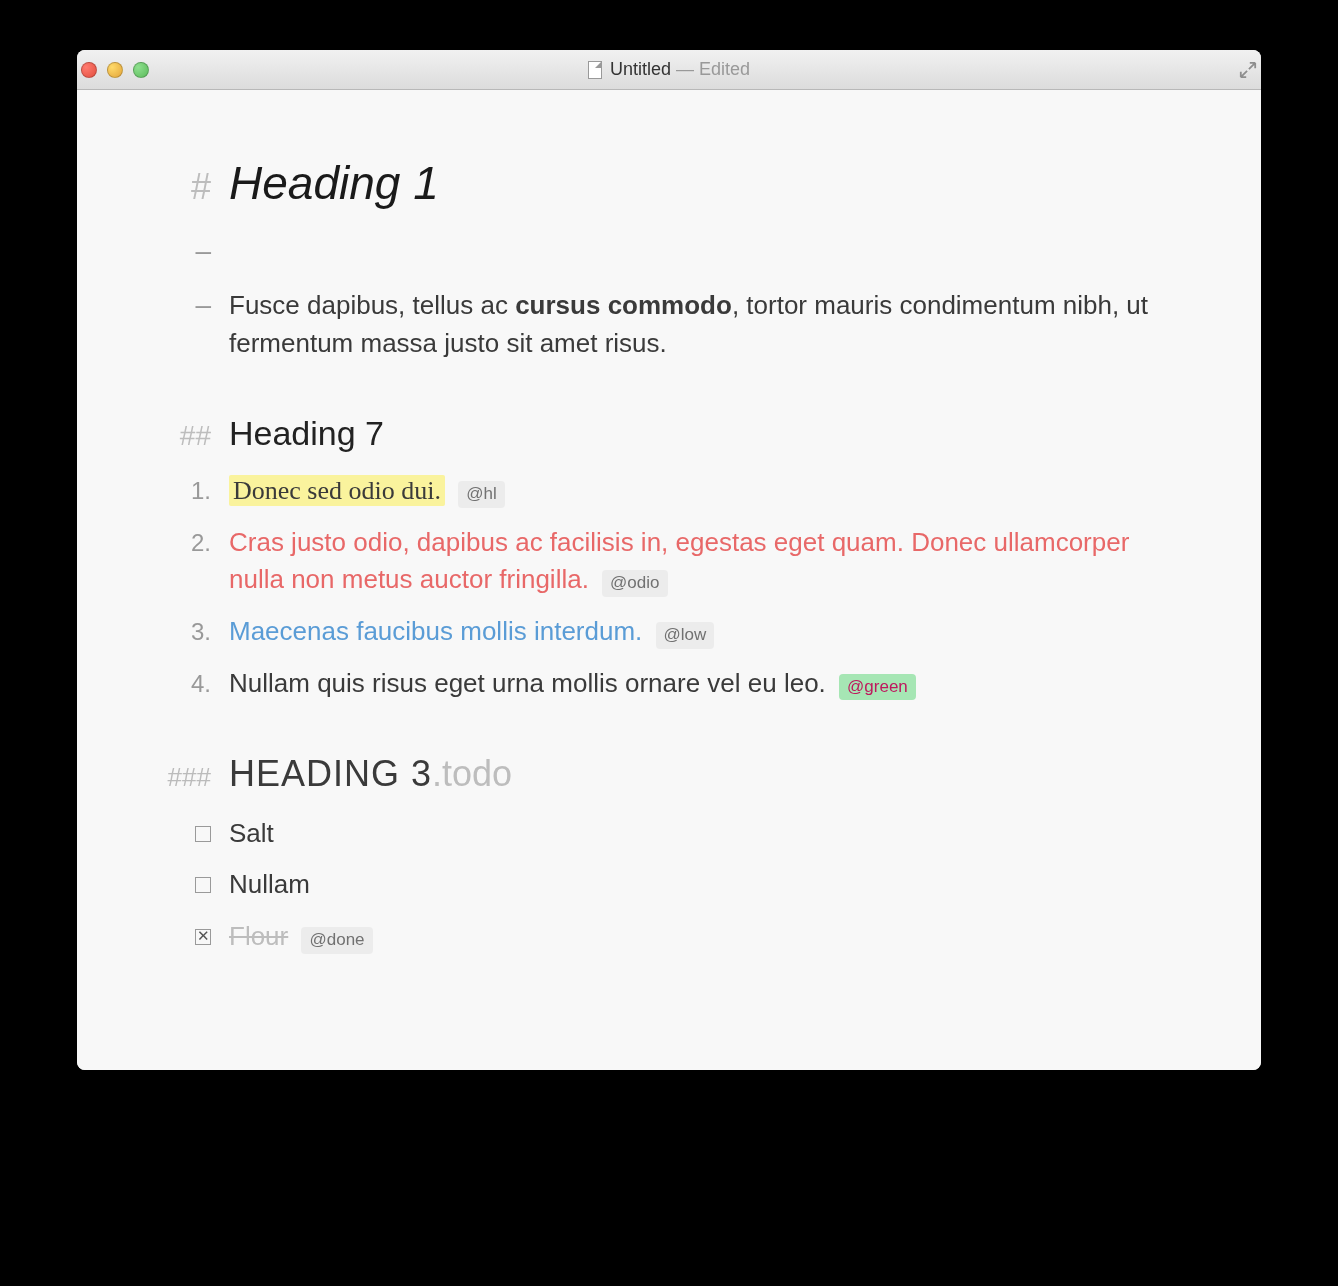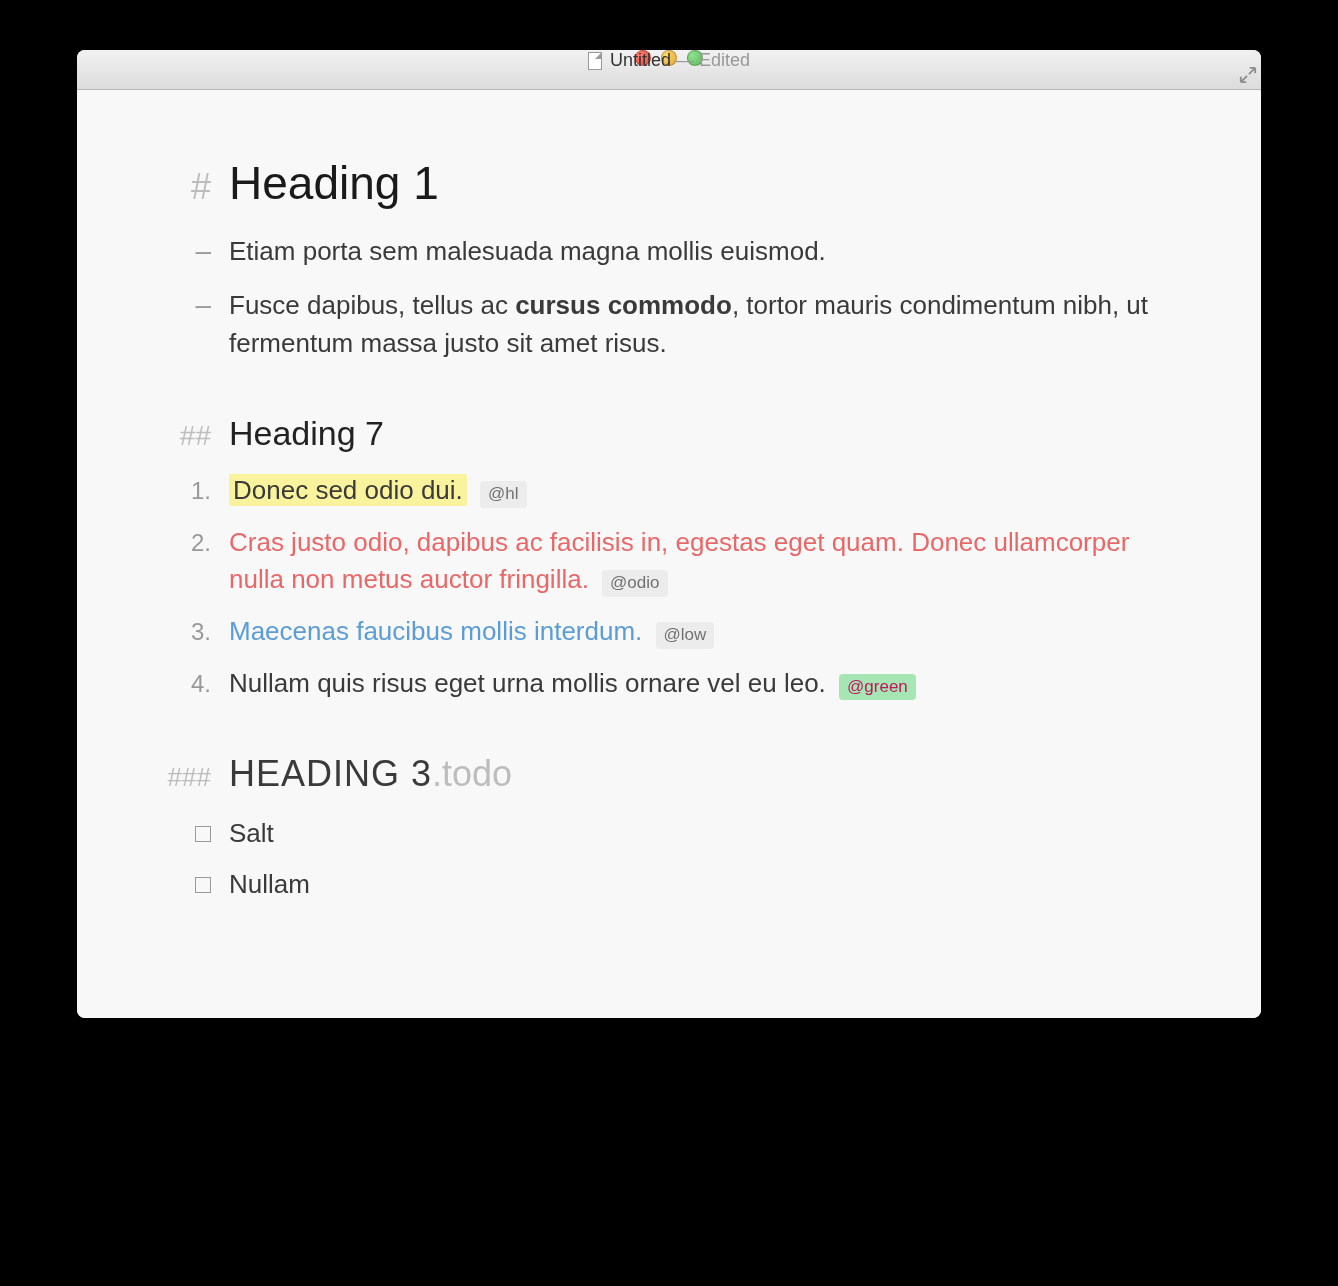--- a/index.html
+++ b/index.html
@@ -21,21 +21,20 @@
       overflow: hidden;
     }
     .titlebar {
       height: 40px;
       display: flex;
       align-items: center;
       background: linear-gradient(to bottom, #f1f1f1, #dcdcdc);
       border-bottom: 1px solid #b8b8b8;
       position: relative;
       padding: 0 4px;
-      flex-direction: column;
     }
     .traffic-lights {
       display: flex;
       gap: 10px;
       align-items: center;
     }
     .traffic-light {
       width: 16px; height: 16px; border-radius: 50%;
       border: 1px solid rgba(0,0,0,0.2);
     }
@@ -83,31 +82,31 @@
       margin-bottom: 14px;
     }
     .gutter {
       flex: 0 0 54px;
       text-align: right;
       color: #bdbdbd;
       font-size: 24px;
     }
     .content { flex: 1; }
     .h1-row .gutter { font-size: 36px; }
-    .h1-row .content { font-size: 46px; color: #1a1a1a; font-weight: 300; }
+    .h1-row .content { font-size: 46px; color: #1a1a1a; font-weight: 300; font-style: italic; }
     .h2-row .gutter { font-size: 28px; }
     .h2-row .content { font-size: 34px; color: #222; font-weight: 300; }
     .h3-row .gutter { font-size: 26px; color: #bbb; }
     .h3-row .content { font-size: 36px; font-weight: 300; }
     .h3-suffix { color: #bdbdbd; }
     .spacer { height: 32px; }
     .dash-gutter { color: #999; font-size: 28px; }
     .num-gutter { color: #999; }
     .bold { font-weight: 700; }
-    .hl-yellow { background: #faf39d; padding: 1px 4px; border-radius: 2px; }
+    .hl-yellow { background: #faf39d; padding: 1px 4px; border-radius: 2px; font-family: Liberation Serif, serif; }
     .tag {
       display: inline-block;
       background: #ececec;
       color: #717171;
       border-radius: 4px;
       padding: 1px 8px;
       font-size: 17px;
       margin-left: 6px;
     }
     .tag-green { background: #a6e6b4; color: #be185d; }
@@ -157,21 +156,20 @@
 
   <div class="editor">
 
     <div class="row h1-row">
       <div class="gutter">#</div>
       <div class="content">Heading 1</div>
     </div>
 
     <div class="row">
       <div class="gutter dash-gutter">–</div>
-      <div class="content">Etiam porta sem malesuada magna mollis euismod.</div>
     </div>
 
     <div class="row">
       <div class="gutter dash-gutter">–</div>
       <div class="content">
         <span>Fusce dapibus, tellus ac </span><span class="bold">cursus commodo</span><span>, tortor mauris condimentum nibh, ut fermentum massa justo sit amet risus.</span>
       </div>
     </div>
 
     <div class="spacer"></div>
@@ -229,15 +227,24 @@
       <div class="content">Salt</div>
     </div>
 
     <div class="row">
       <div class="gutter todo-gutter">
         <span class="todo-box"></span>
       </div>
       <div class="content">Nullam</div>
     </div>
 
+    <div class="row">
+      <div class="gutter todo-gutter">
+        <span class="todo-box checked"></span>
+      </div>
+      <div class="content">
+        <span class="strike">Flour</span>
+        <span class="tag">@done</span>
+      </div>
+    </div>
 
   </div>
 </div>
 
 </body></html>

